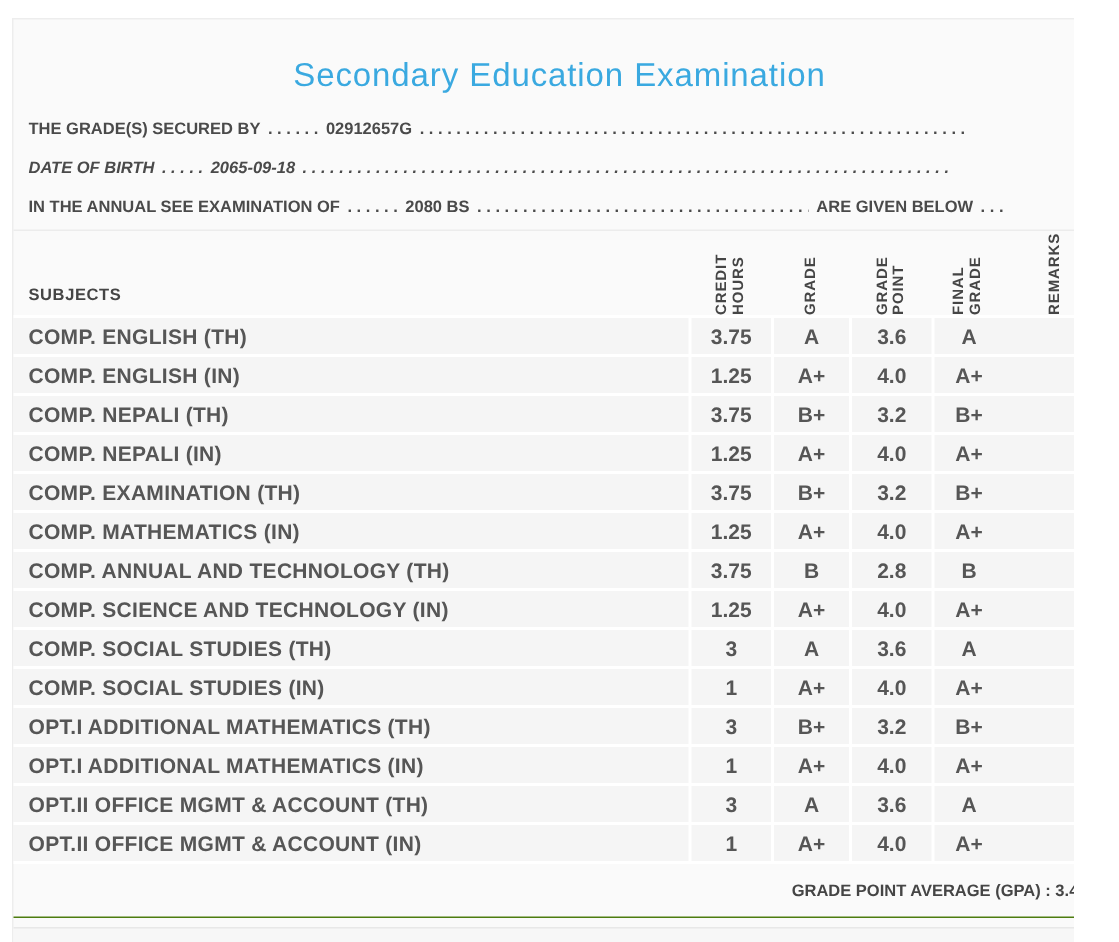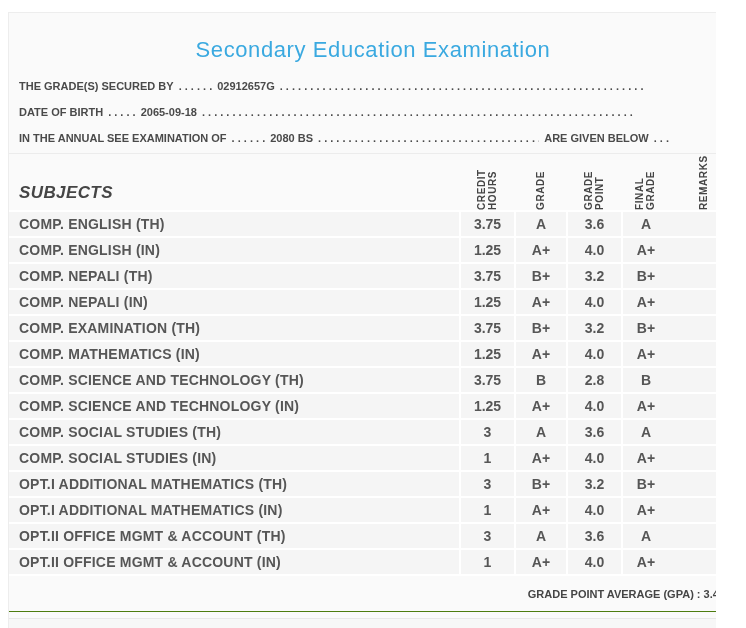--- a/index.html
+++ b/index.html
@@ -62,39 +62,38 @@
   }
   .info-line .dots { margin: 0 5px; }
   .info-line .leader {
     flex: 1 1 auto;
     overflow: hidden;
     margin-left: 5px;
     white-space: pre;
   }
   .info-line .suffix { margin-left: 5px; }
   .w1 { width: 627px; }
-  .w2 { width: 615px; }
+  .w2 { width: 615px; font-style: italic; }
   .w3 { width: 655px; align-items: flex-end; }
 
   .thead {
     display: flex;
     align-items: flex-end;
     border-top: 1px solid #ececec;
     margin-top: 2px;
     min-height: 43px;
     box-sizing: border-box;
   }
   .th-subjects {
     flex: 1 1 auto;
     padding: 0 0 7px 10px;
-    font-size: 17px;
+    font-size: 11px;
     font-weight: bold;
     color: #454545;
     letter-spacing: 0.4px;
-    font-style: italic;
   }
   .th-col {
     display: flex;
     justify-content: center;
     align-items: flex-end;
   }
   .th-credit { width: 55px; }
   .th-grade  { width: 52px; }
   .th-point  { width: 55px; }
   .th-final  { width: 48px; }
@@ -263,21 +262,21 @@
   <div class="row">
     <div class="c c-subject">COMP. MATHEMATICS (IN)</div>
     <div class="c c-val c-credit">1.25</div>
     <div class="c c-val c-grade">A+</div>
     <div class="c c-val c-point">4.0</div>
     <div class="c c-val c-final">A+</div>
     <div class="c c-val c-remarks"></div>
   </div>
 
   <div class="row">
-    <div class="c c-subject">COMP. SCIENCE AND TECHNOLOGY (TH)</div>
+    <div class="c c-subject">COMP. ANNUAL AND TECHNOLOGY (TH)</div>
     <div class="c c-val c-credit">3.75</div>
     <div class="c c-val c-grade">B</div>
     <div class="c c-val c-point">2.8</div>
     <div class="c c-val c-final">B</div>
     <div class="c c-val c-remarks"></div>
   </div>
 
   <div class="row">
     <div class="c c-subject">COMP. SCIENCE AND TECHNOLOGY (IN)</div>
     <div class="c c-val c-credit">1.25</div>

